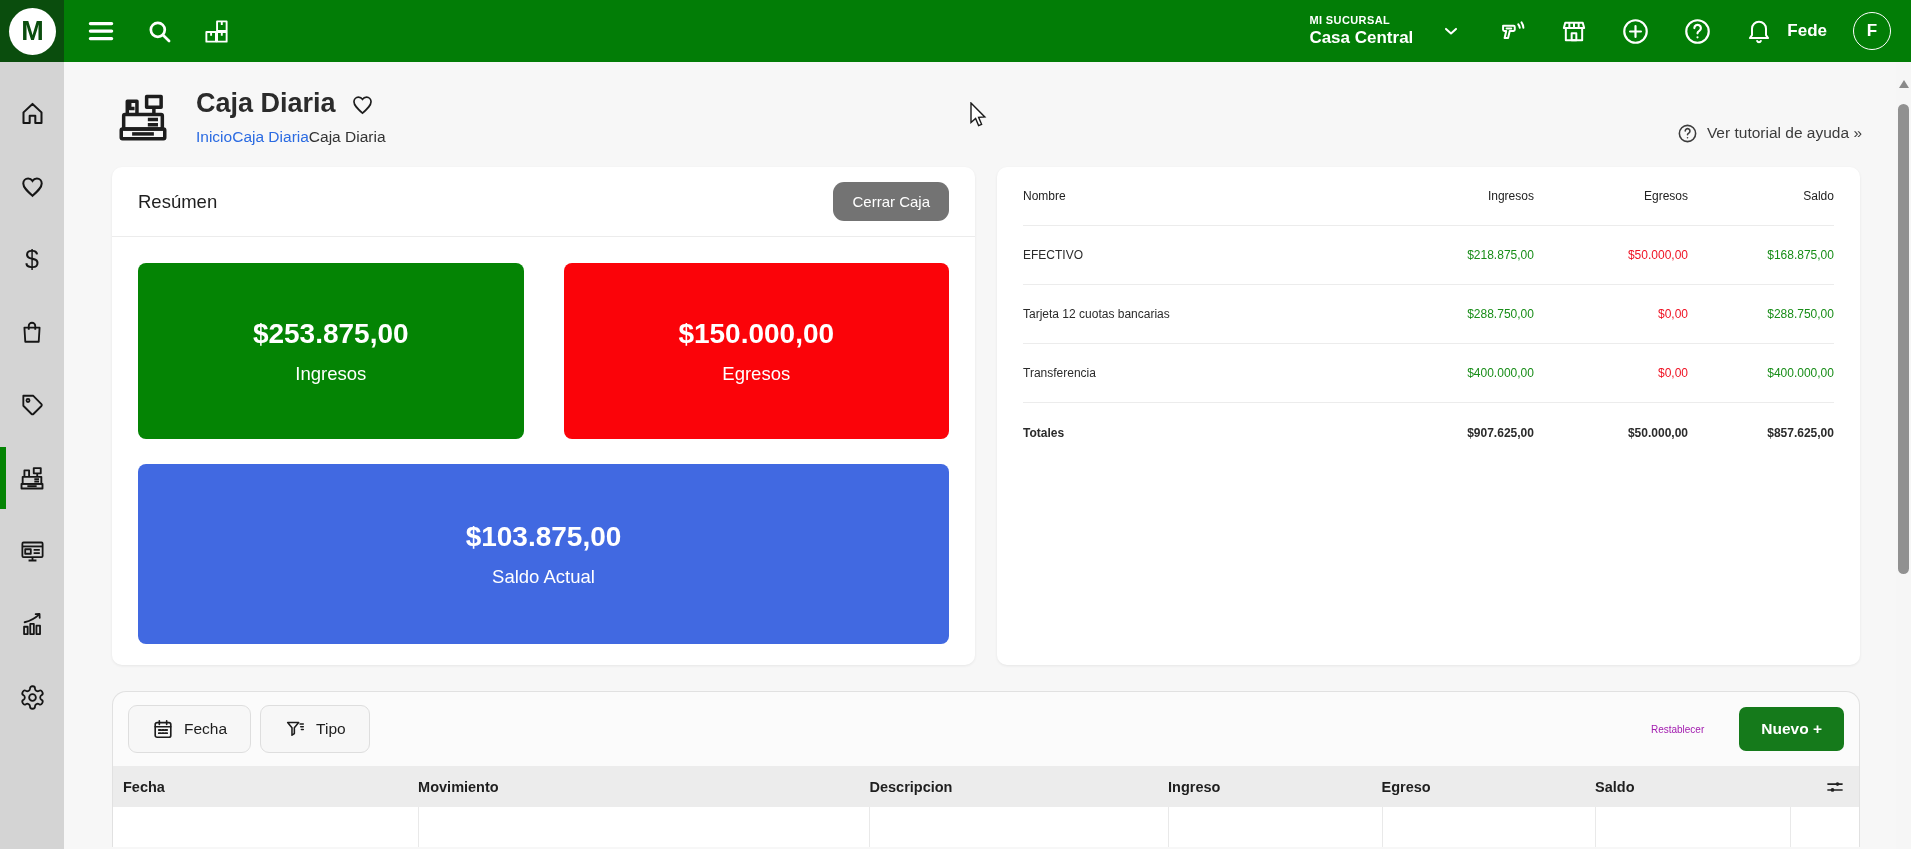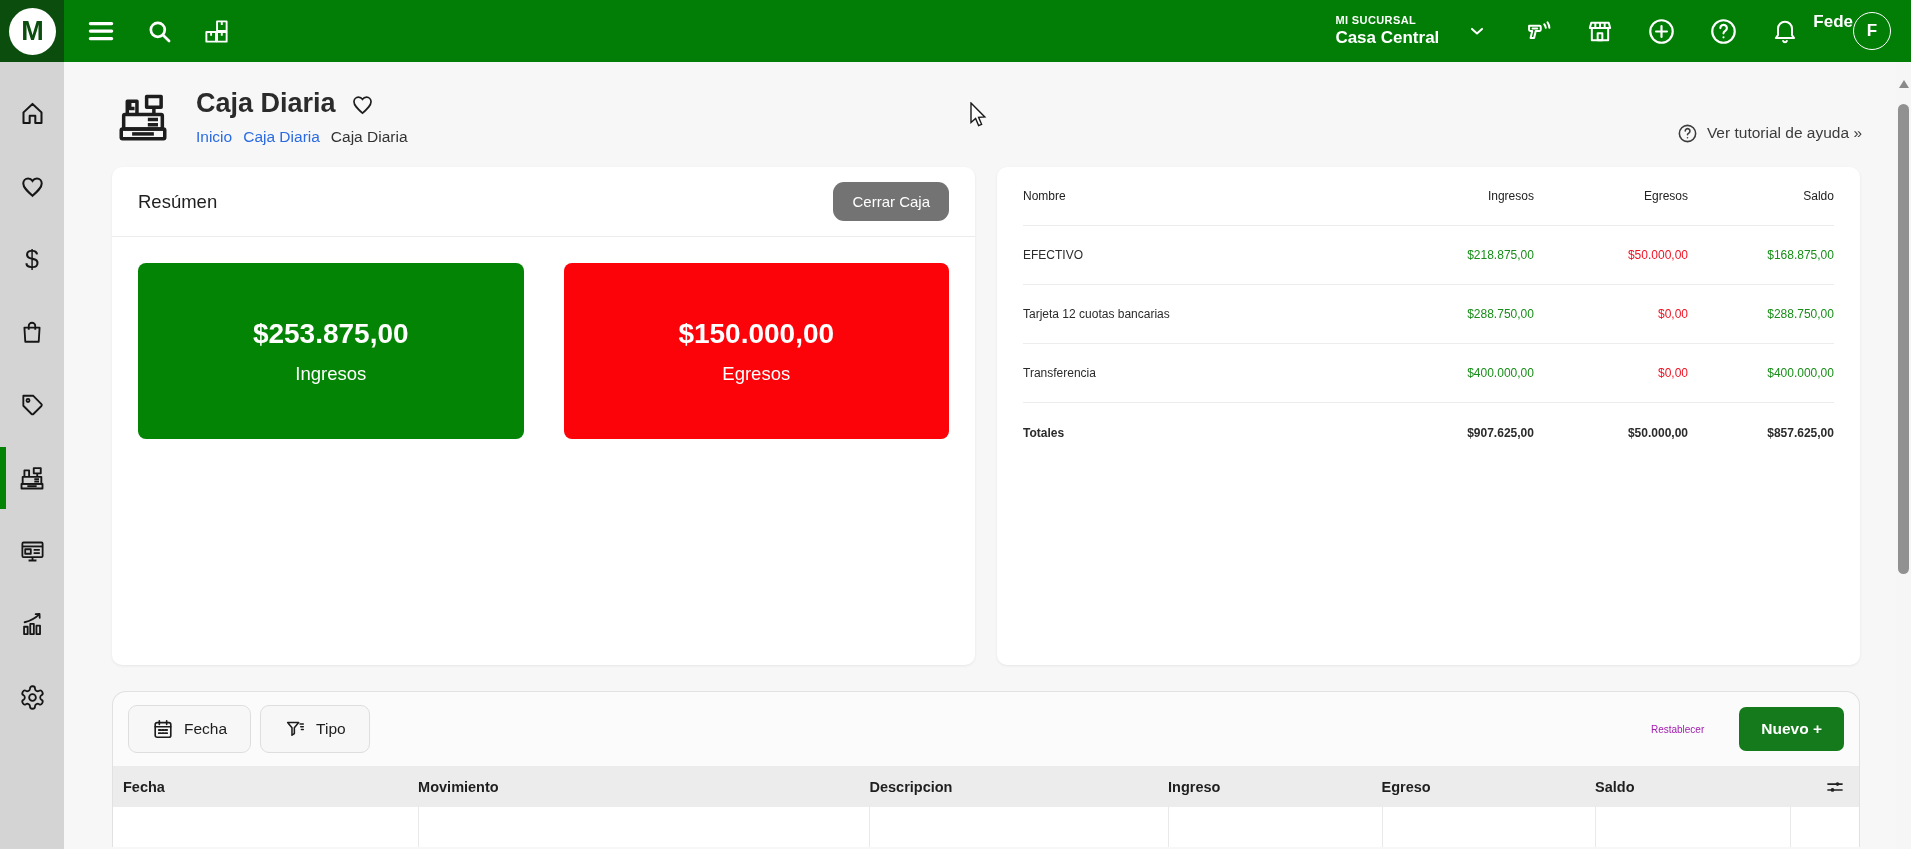--- a/index.html
+++ b/index.html
@@ -10,40 +10,40 @@
   .topbar { position:absolute; top:0; left:0; width:1911px; height:62px; background:#027d06; display:flex; align-items:center; color:#fff; z-index:50; }
   .logo-tile { width:64px; height:62px; background:#0a4d0d; display:flex; align-items:center; justify-content:center; flex:0 0 auto; cursor:pointer; }
   .logo-circle { width:47px; height:47px; border-radius:50%; background:#fff; color:#0a4d0d; display:flex; align-items:center; justify-content:center; font-weight:800; font-size:27px; letter-spacing:-1px; }
   .tb-left { display:flex; align-items:center; gap:30px; margin-left:22px; }
   .tb-icon { color:#fff; cursor:pointer; }
   .sucursal { margin-left:auto; text-align:left; line-height:1.25; cursor:pointer; }
   .sucursal .lbl { font-size:11px; letter-spacing:.4px; font-weight:700; }
   .sucursal .val { font-size:17px; font-weight:700; }
   .tb-chevron { margin:0 38px 0 28px; cursor:pointer; }
   .tb-right { display:flex; align-items:center; gap:33px; margin-right:14px; }
-  .tb-user { display:flex; gap:0; margin-right:20px; }
+  .tb-user { display:flex; align-items:center; gap:26px; margin-right:20px; }
   .tb-user .name { font-weight:700; font-size:17px; }
   .avatar { width:38px; height:38px; border-radius:50%; border:1.6px solid #fff; display:flex; align-items:center; justify-content:center; font-size:17px; font-weight:600; cursor:pointer; }
 
   
   .sidebar { position:absolute; top:62px; left:0; width:64px; height:787px; background:#d4d4d4; display:flex; flex-direction:column; align-items:center; padding-top:36px; gap:43px; z-index:40; }
   .side-item { position:relative; width:64px; height:30px; display:flex; align-items:center; justify-content:center; color:#161616; cursor:pointer; }
   .side-item.active::before { content:""; position:absolute; left:0; top:-16px; width:6px; height:62px; background:#048404; }
   .dollar-glyph { font-size:25px; font-weight:400; line-height:1; }
 
   
   .main { position:absolute; top:62px; left:64px; width:1832px; height:787px; background:#f7f7f7; }
 
   .page-head { display:flex; align-items:center; padding:26px 34px 0 48px; }
   .page-icon { color:#1d1d1d; }
   .title-block { margin-left:22px; }
   .title-row { display:flex; align-items:center; gap:14px; }
   .page-title { font-size:27px; font-weight:700; color:#2b2b2b; }
   .fav-heart { color:#1d1d1d; cursor:pointer; margin-top:2px; }
-  .breadcrumb { display:flex; gap:11px; margin-top:9px; font-size:15.5px; }
+  .breadcrumb { display:flex; margin-top:9px; font-size:15.5px; }
   .crumb-link { color:#2b6be2; cursor:pointer; }
   .crumb-cur { color:#333; }
   .tutorial { margin-left:auto; margin-top:32px; display:flex; align-items:center; gap:9px; color:#3c3c3c; font-size:15.5px; cursor:pointer; }
 
   
   .cards { display:flex; gap:22px; padding:21px 36px 0 48px; }
   .card { flex:1; background:#fff; border-radius:10px; box-shadow:0 1px 3px rgba(0,0,0,.07); height:498px; overflow:hidden; }
   .card-head { display:flex; align-items:center; justify-content:space-between; height:70px; padding:0 26px; border-bottom:1px solid #ececec; }
   .card-title { font-size:18.5px; color:#1f1f1f; }
   .btn-dark { background:#737373; color:#fff; border:none; border-radius:11px; padding:11px 19px; font-size:15px; font-family:inherit; cursor:pointer; }
@@ -300,20 +300,24 @@
       <div class="resumen-body">
         <div class="box-row">
           <div class="box box-half bg-green">
             <span class="amount">$253.875,00</span>
             <span class="label">Ingresos</span>
           </div>
           <div class="box box-half bg-red">
             <span class="amount">$150.000,00</span>
             <span class="label">Egresos</span>
           </div>
+        </div>
+        <div class="box box-wide bg-blue">
+          <span class="amount">$103.875,00</span>
+          <span class="label">Saldo Actual</span>
         </div>
       </div>
     </div>
 
     <div class="card">
       <div class="mp-body">
         <div class="mp-row head">
           <span>Nombre</span>
           <span>Ingresos</span>
           <span>Egresos</span>

